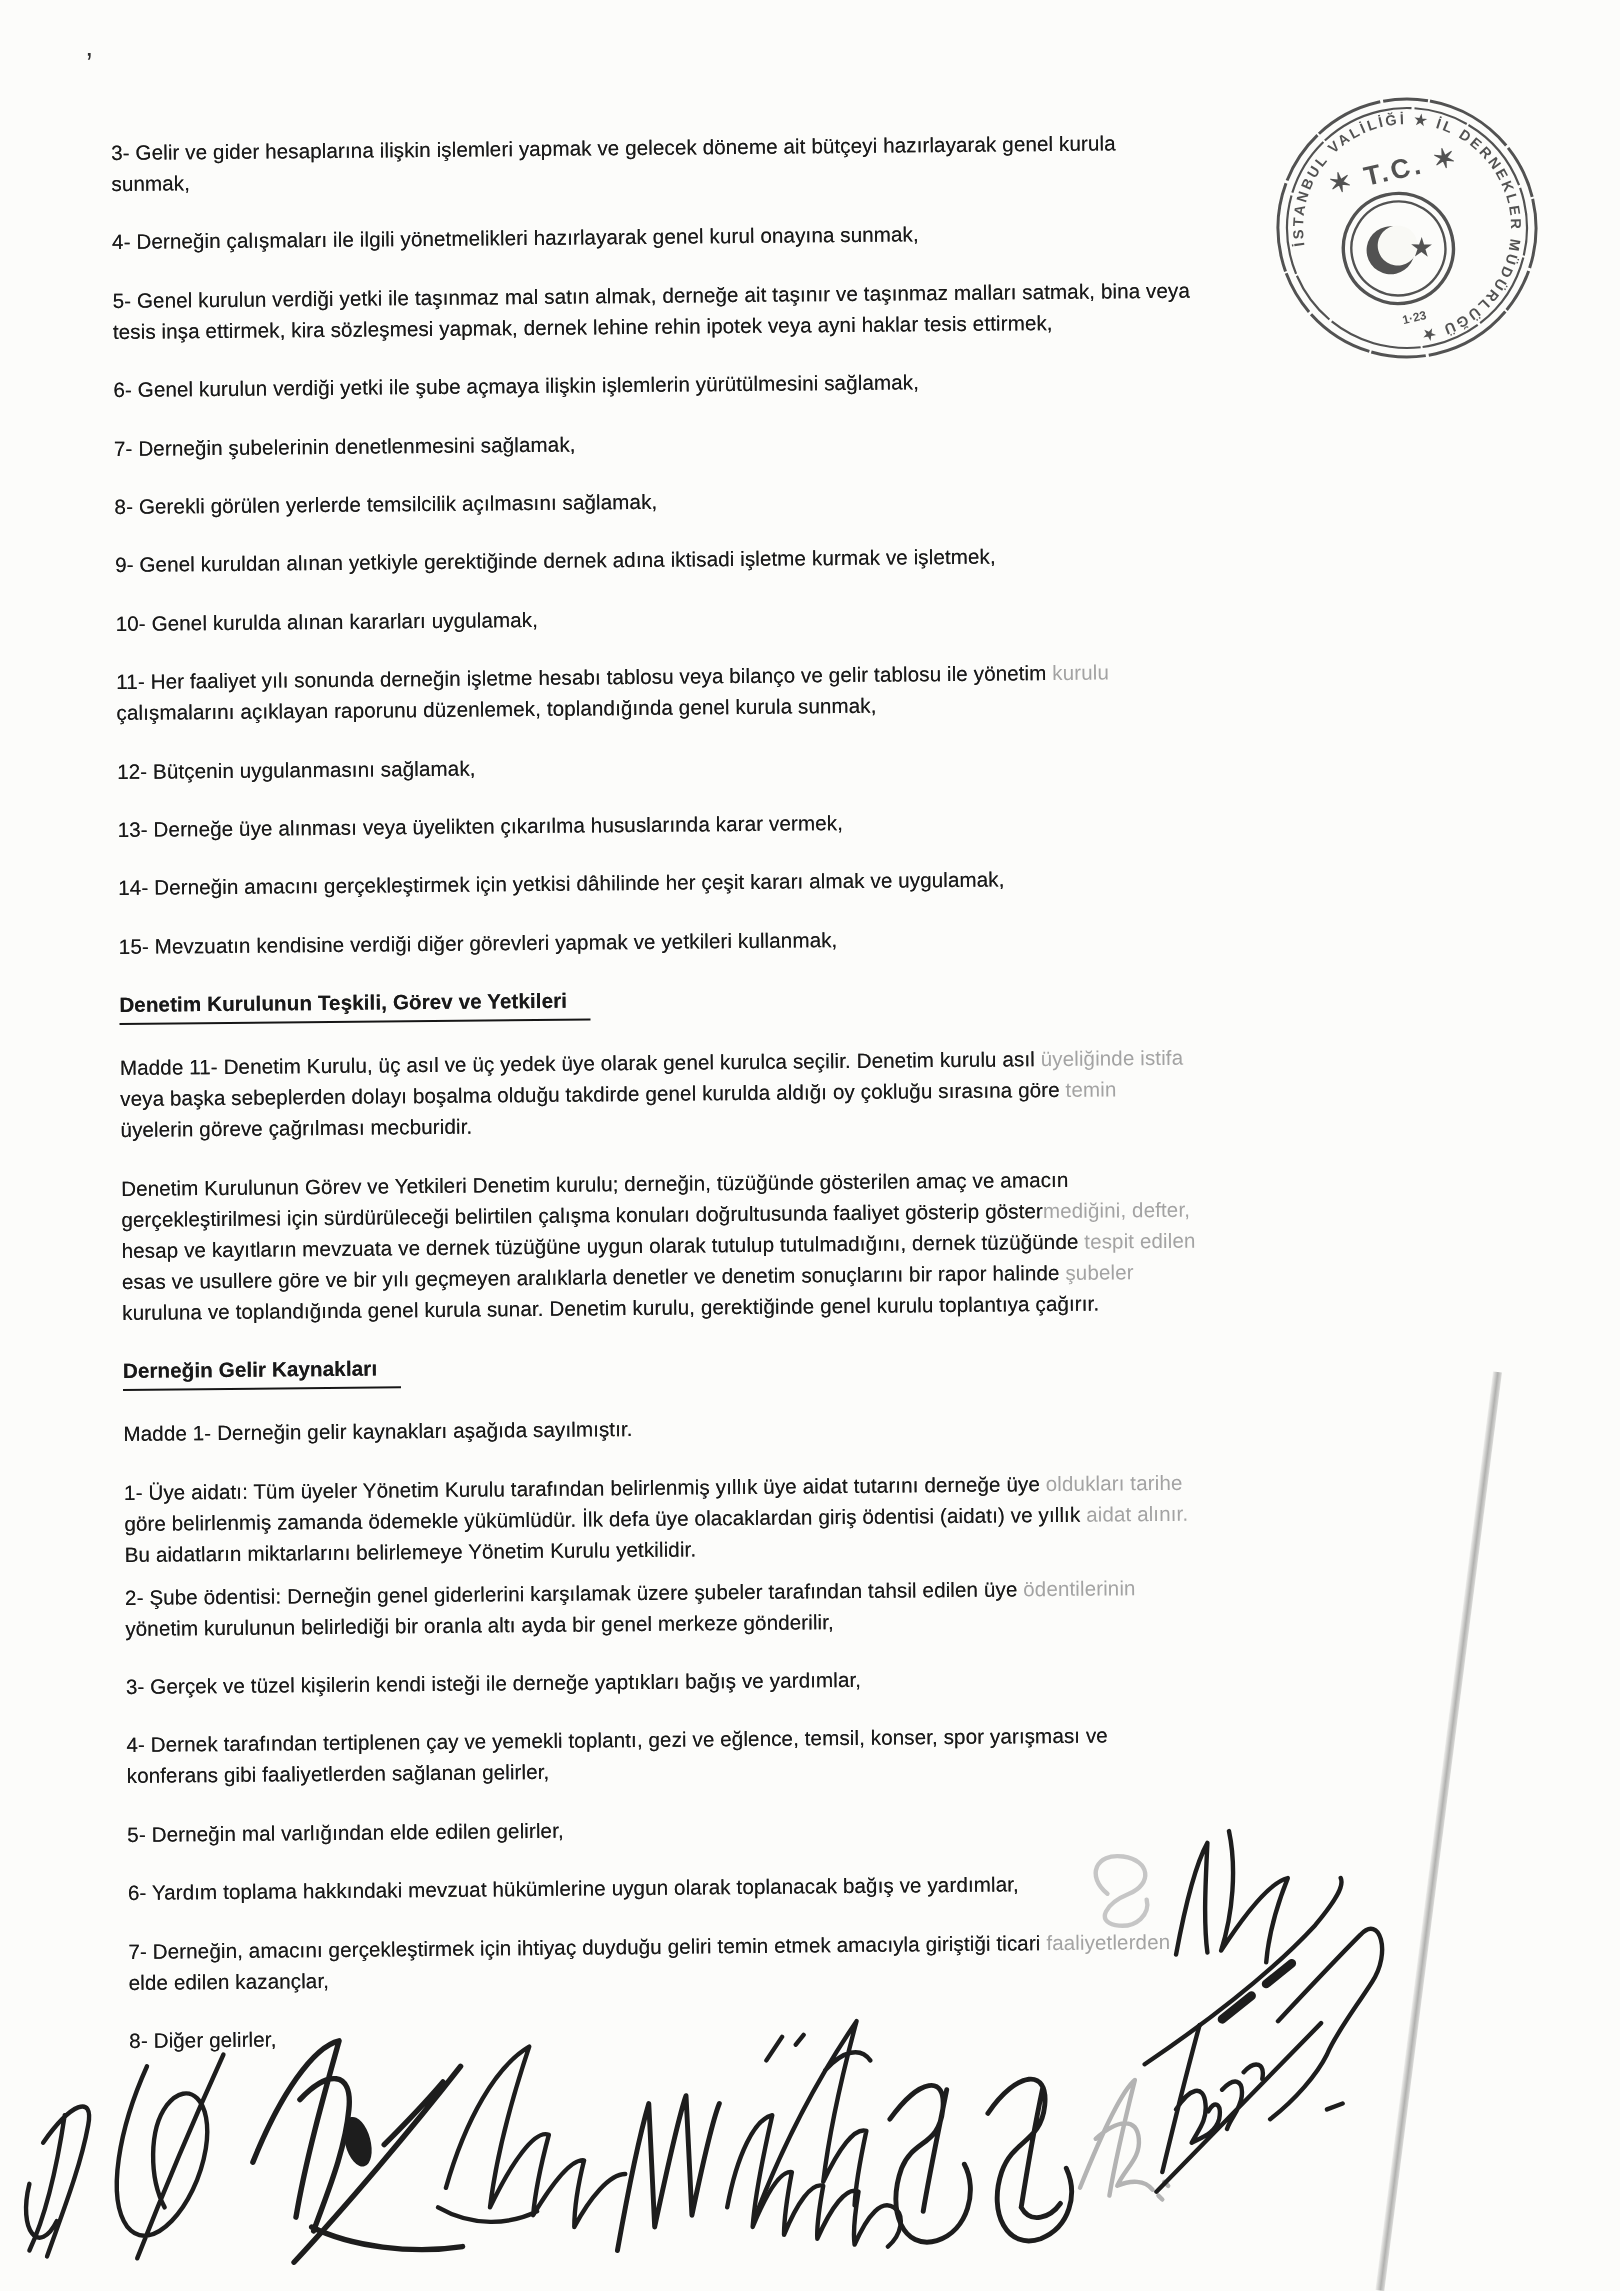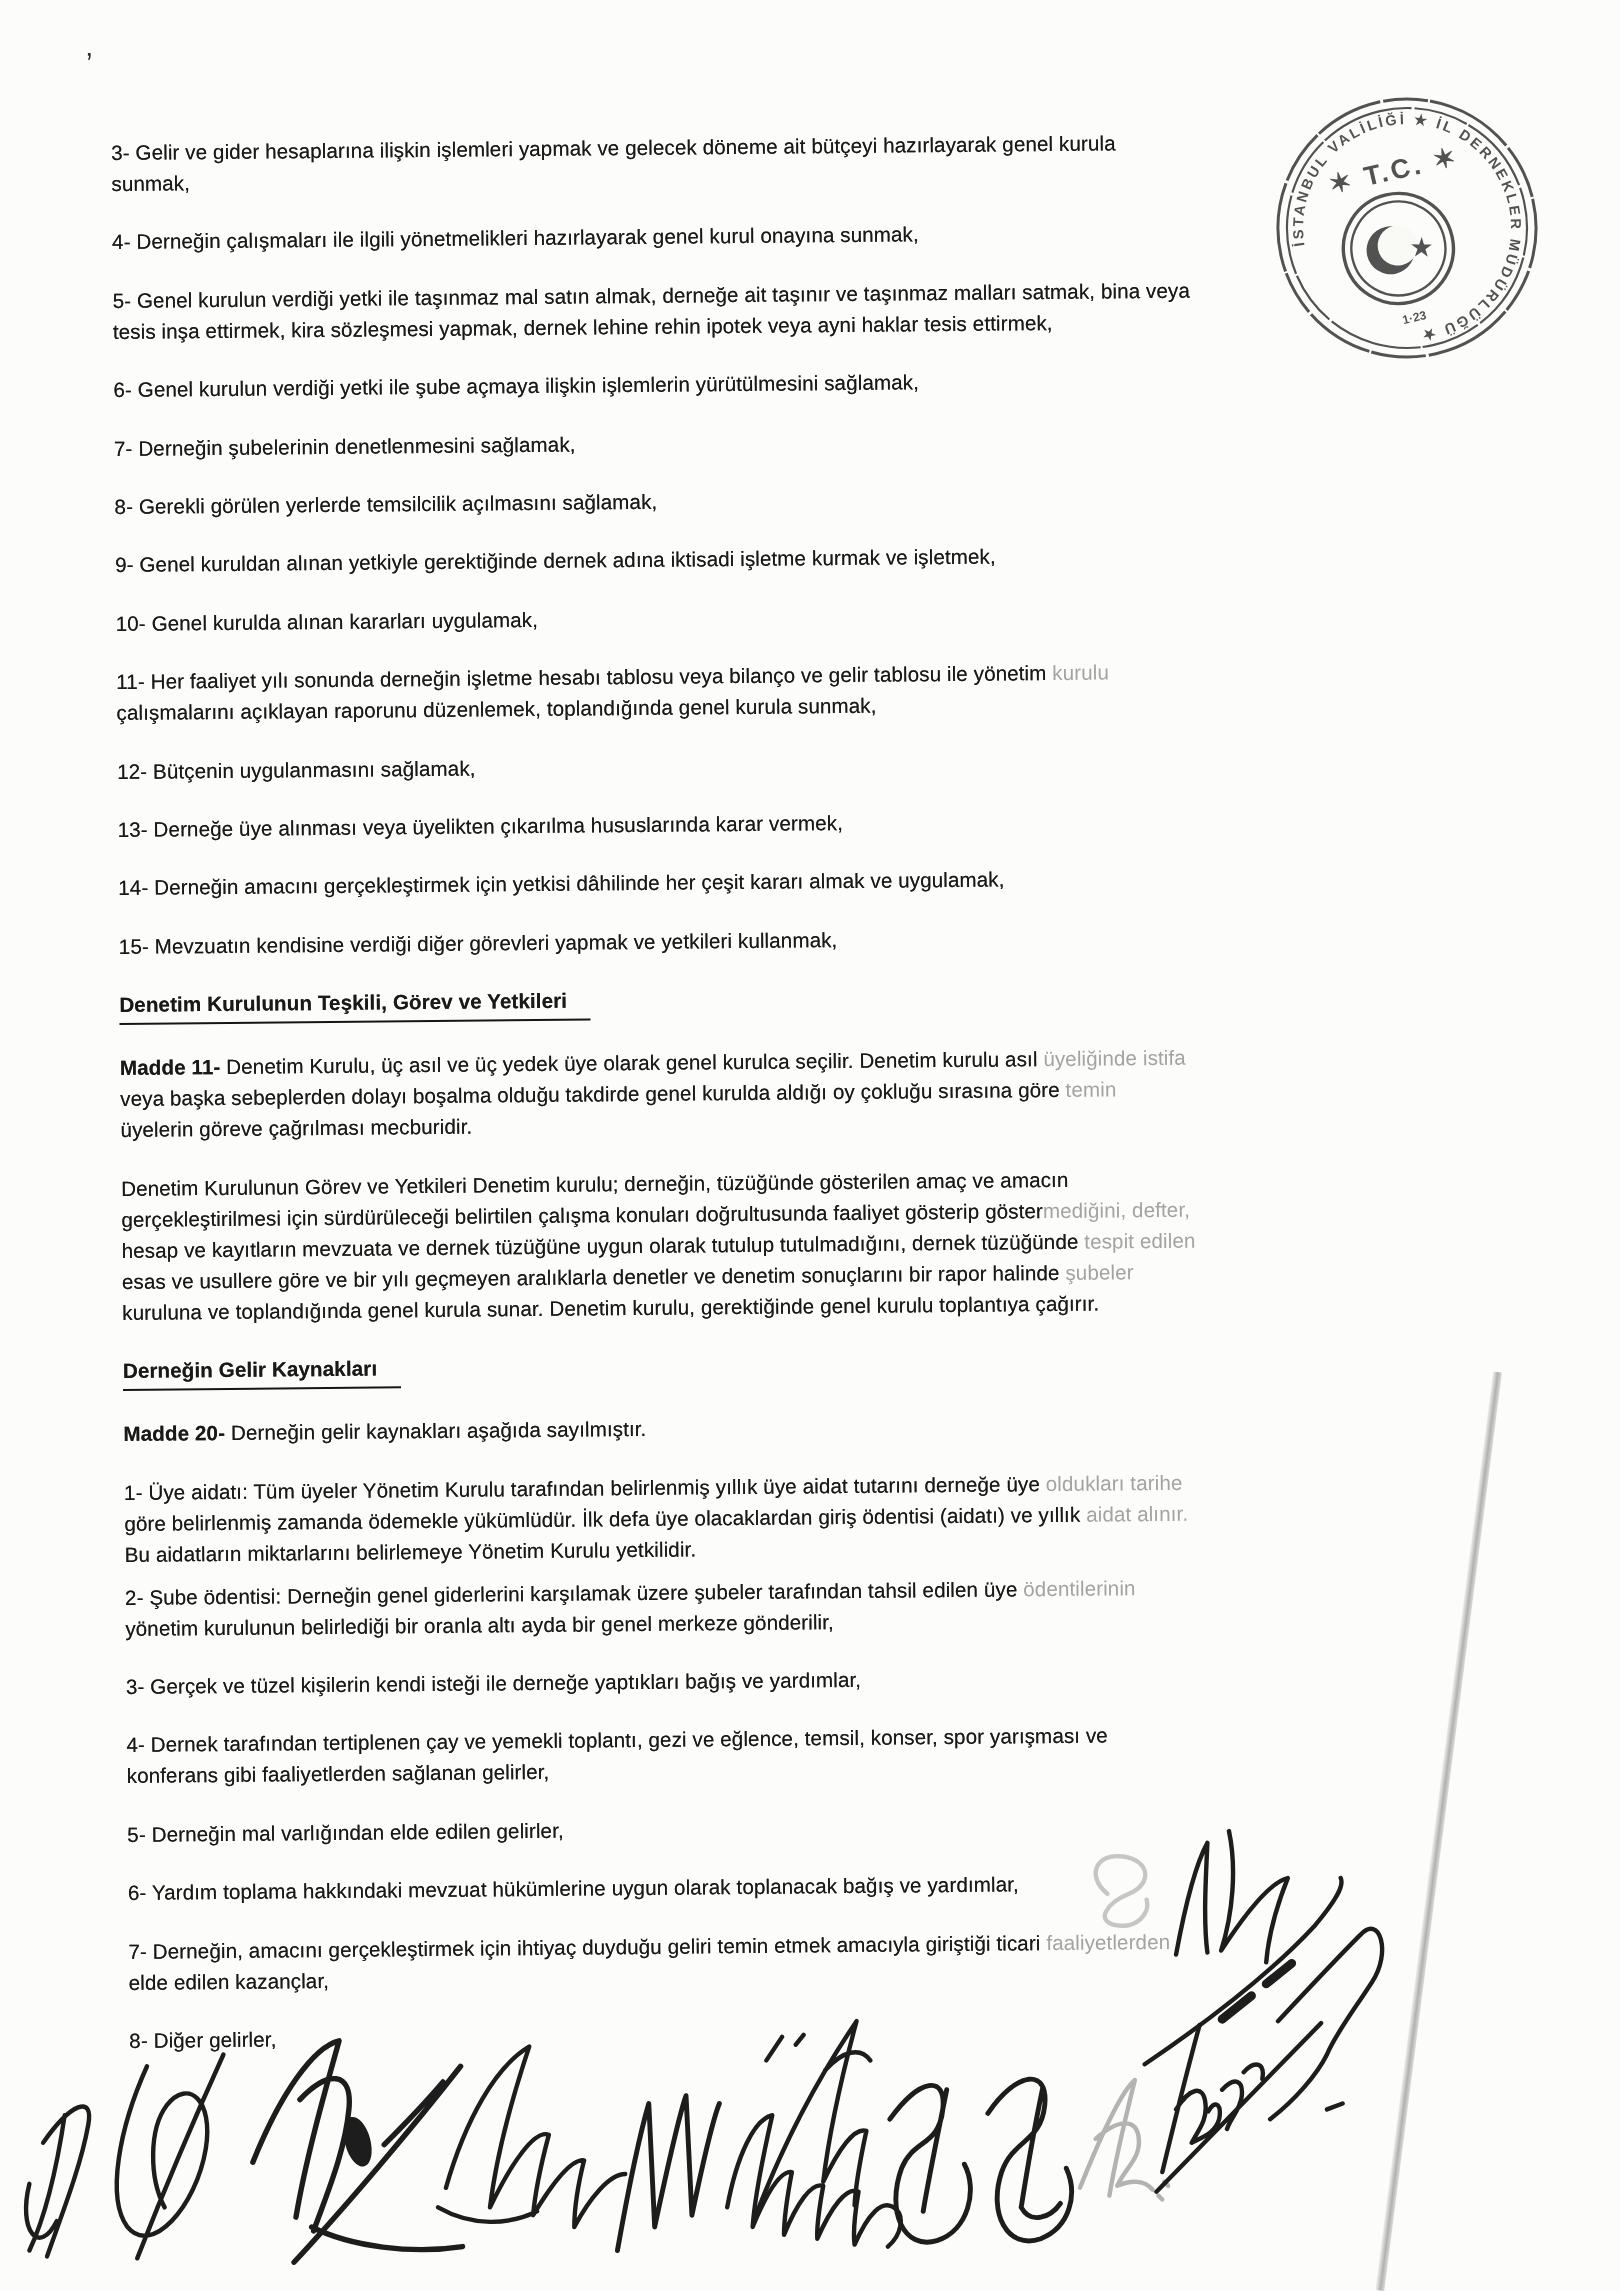--- a/index.html
+++ b/index.html
@@ -5,21 +5,21 @@
 <style>
   html,body{margin:0;padding:0;background:#ffffff;}
   .page{position:relative;width:1620px;height:2292px;background:#fcfcfa;overflow:hidden;
         font-family:"Liberation Sans",sans-serif;}
   .doc{position:absolute;left:111px;top:137px;width:1441px;font-size:20.6px;line-height:31px;
        color:#191919;transform:rotate(-0.55deg);transform-origin:0 0;letter-spacing:0.1px;
        text-shadow:0 0 0.6px rgba(25,25,25,0.75);}
   .doc p{margin:0 0 27.4px 0;}
   .ln{display:block;white-space:nowrap;}
   .f{color:#a3a3a3;text-shadow:none;}
-  .bold{font-weight:bold;}
+  .bold{font-weight:normal;}
   .hl{font-weight:bold;display:inline-block;border-bottom:2.9px solid #161616;padding:0 23.5px 2.9px 0;}
   .gap-top{margin-top:16.7px;}
   .mb-sm{margin-bottom:11.8px !important;}
   .speck{position:absolute;left:86px;top:47px;font-size:29px;color:#2f2f2f;}
   .stamp{position:absolute;left:1262px;top:78px;width:290px;height:300px;
          transform:rotate(-13deg);opacity:0.88;mix-blend-mode:multiply;}
   .sigs{position:absolute;left:0;top:0;}
   .scanline{position:absolute;left:1493px;top:1372px;width:8.8px;height:926px;
             background:linear-gradient(to right,#efefed,#a8a8a6 55%,#d8d8d6);
             transform:rotate(7.3deg);transform-origin:top center;opacity:0.9;}
@@ -92,21 +92,21 @@
       <span class="ln"><span>hesap ve kayıtların mevzuata ve dernek tüzüğüne uygun olarak tutulup tutulmadığını, dernek tüzüğünde</span><span class="f"> tespit edilen</span></span>
       <span class="ln"><span>esas ve usullere göre ve bir yılı geçmeyen aralıklarla denetler ve denetim sonuçlarını bir rapor halinde</span><span class="f"> şubeler</span></span>
       <span class="ln">kuruluna ve toplandığında genel kurula sunar. Denetim kurulu, gerektiğinde genel kurulu toplantıya çağırır.</span>
     </p>
 
     <p class="gap-top">
       <span class="hl">Derneğin Gelir Kaynakları</span>
     </p>
 
     <p>
-      <span class="ln"><span class="bold">Madde 20-</span><span> Derneğin gelir kaynakları aşağıda sayılmıştır.</span></span>
+      <span class="ln"><span class="bold">Madde 1-</span><span> Derneğin gelir kaynakları aşağıda sayılmıştır.</span></span>
     </p>
 
     <p class="mb-sm">
       <span class="ln"><span>1-  Üye aidatı: Tüm üyeler Yönetim Kurulu tarafından belirlenmiş yıllık üye aidat tutarını derneğe üye</span><span class="f"> oldukları tarihe</span></span>
       <span class="ln"><span>göre belirlenmiş zamanda ödemekle yükümlüdür. İlk defa üye olacaklardan giriş ödentisi (aidatı) ve yıllık</span><span class="f"> aidat alınır.</span></span>
       <span class="ln">Bu aidatların miktarlarını belirlemeye Yönetim Kurulu yetkilidir.</span>
     </p>
 
     <p>
       <span class="ln"><span>2- Şube ödentisi: Derneğin genel giderlerini karşılamak üzere şubeler tarafından tahsil edilen üye</span><span class="f"> ödentilerinin</span></span>

